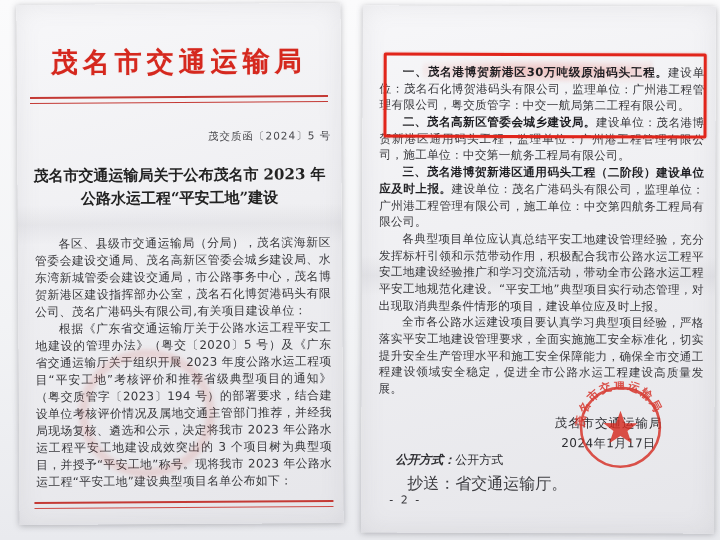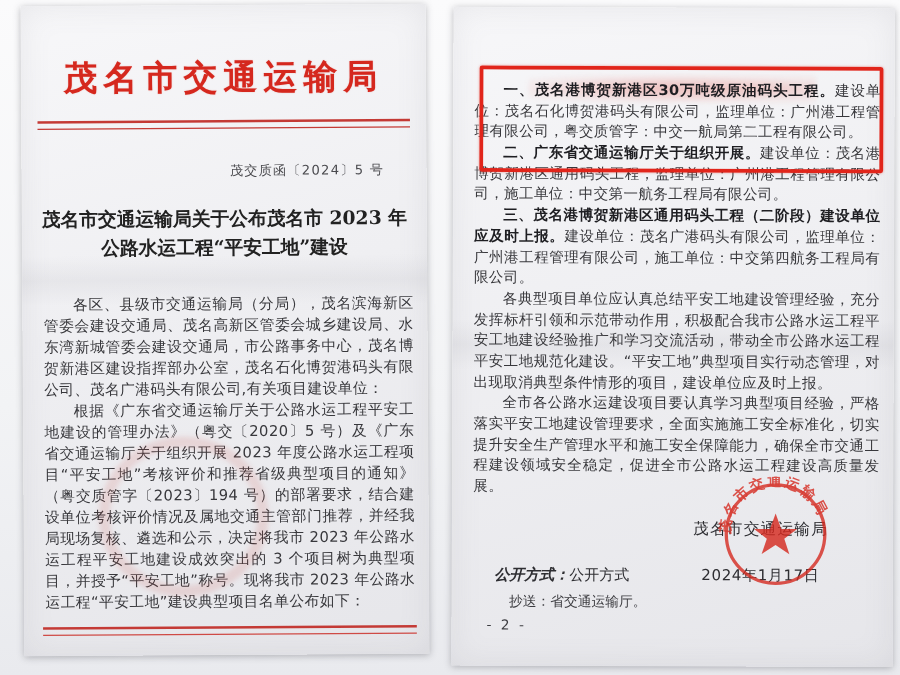--- a/index.html
+++ b/index.html
@@ -23,21 +23,21 @@
     font-family:"DejaVu Serif",serif;font-weight:bold;
     font-size:27px;letter-spacing:5px;color:#d5281e;
     text-shadow:0 0 1px rgba(213,40,30,.35);
     white-space:nowrap;
   }
   .red-rule{
     position:absolute;top:92px;left:13px;right:13px;height:4px;
     border-top:2.5px solid #c43a35;border-bottom:1px solid #c43a35;
   }
   .doc-number{
-    position:absolute;top:126px;right:34px;
+    position:absolute;top:126px;right:10px;
     font-size:10.5px;color:#4a4a4e;letter-spacing:1px;
   }
   .doc-title{
     position:absolute;top:160px;left:10px;right:10px;text-align:center;
     font-weight:bold;font-size:15px;line-height:1.55;color:#222;
     font-family:"DejaVu Serif",serif;
   }
   .body-text{
     position:absolute;left:17px;right:11px;
     font-size:11.8px;line-height:1.44;letter-spacing:.03em;
@@ -65,28 +65,28 @@
   .ghost-bleed{
     position:absolute;left:60px;top:52px;width:230px;height:26px;
     background:radial-gradient(ellipse at 40% 50%,rgba(225,80,70,.22),rgba(225,80,70,0) 70%),
                radial-gradient(ellipse at 80% 50%,rgba(225,80,70,.20),rgba(225,80,70,0) 70%);
     filter:blur(1.5px);pointer-events:none;
   }
   .signature{
     position:absolute;top:409px;right:52px;text-align:center;
     font-size:12.5px;color:#2e2e32;letter-spacing:1px;
   }
-  .sign-date{margin-top:20px;font-size:12px;letter-spacing:.5px;}
+  .sign-date{margin-top:3px;font-size:12px;letter-spacing:.5px;}
   .seal{position:absolute;top:375px;right:44px;width:100px;height:92px;opacity:.88;}
   .publicity{
     position:absolute;top:446px;left:34px;font-size:12px;color:#2e2e32;
   }
   .publicity .lab{font-weight:bold;font-family:"DejaVu Serif",serif;font-style:italic;}
   .cc-line{
-    position:absolute;top:468px;left:46px;font-size:11px;color:#3c3c40;
+    position:absolute;top:468px;left:46px;font-size:16px;color:#3c3c40;
   }
   .page-num{
     position:absolute;top:488px;left:28px;font-size:11px;color:#3c3c40;letter-spacing:2px;
   }
   .crease{
     position:absolute;left:0;right:0;height:40px;pointer-events:none;
     background:linear-gradient(180deg,rgba(140,140,150,0) 0%,rgba(140,140,150,.10) 50%,rgba(140,140,150,0) 100%);
   }
 </style>
 </head>
@@ -108,21 +108,21 @@
   <div class="ghost-stamp"></div>
   <div class="bottom-red-line"></div>
 </div>
 
 <div class="page page-right">
   <div class="crease" style="top:250px"></div>
   <div class="ghost-bleed"></div>
 
   <div class="body-text right-body">
     <p><span class="para-heading">一、茂名港博贺新港区30万吨级原油码头工程。</span><span>建设单位：茂名石化博贺港码头有限公司，监理单位：广州港工程管理有限公司，粤交质管字：中交一航局第二工程有限公司。</span></p>
-    <p><span class="para-heading">二、广东省交通运输厅关于组织开展。</span><span>建设单位：茂名港博贺新港区通用码头工程，监理单位：广州港工程管理有限公司，施工单位：中交第一航务工程局有限公司。</span></p>
+    <p><span class="para-heading">二、茂名高新区管委会城乡建设局。</span><span>建设单位：茂名港博贺新港区通用码头工程，监理单位：广州港工程管理有限公司，施工单位：中交第一航务工程局有限公司。</span></p>
     <p><span class="para-heading">三、茂名港博贺新港区通用码头工程（二阶段）建设单位应及时上报。</span><span>建设单位：茂名广港码头有限公司，监理单位：广州港工程管理有限公司，施工单位：中交第四航务工程局有限公司。</span></p>
     <p>各典型项目单位应认真总结平安工地建设管理经验，充分发挥标杆引领和示范带动作用，积极配合我市公路水运工程平安工地建设经验推广和学习交流活动，带动全市公路水运工程平安工地规范化建设。“平安工地”典型项目实行动态管理，对出现取消典型条件情形的项目，建设单位应及时上报。</p>
     <p>全市各公路水运建设项目要认真学习典型项目经验，严格落实平安工地建设管理要求，全面实施施工安全标准化，切实提升安全生产管理水平和施工安全保障能力，确保全市交通工程建设领域安全稳定，促进全市公路水运工程建设高质量发展。</p>
   </div>
 
   <div class="highlight-box"></div>
 
   <div class="signature">
     <div>茂名市交通运输局</div>
     <div class="sign-date">2024年1月17日</div>

